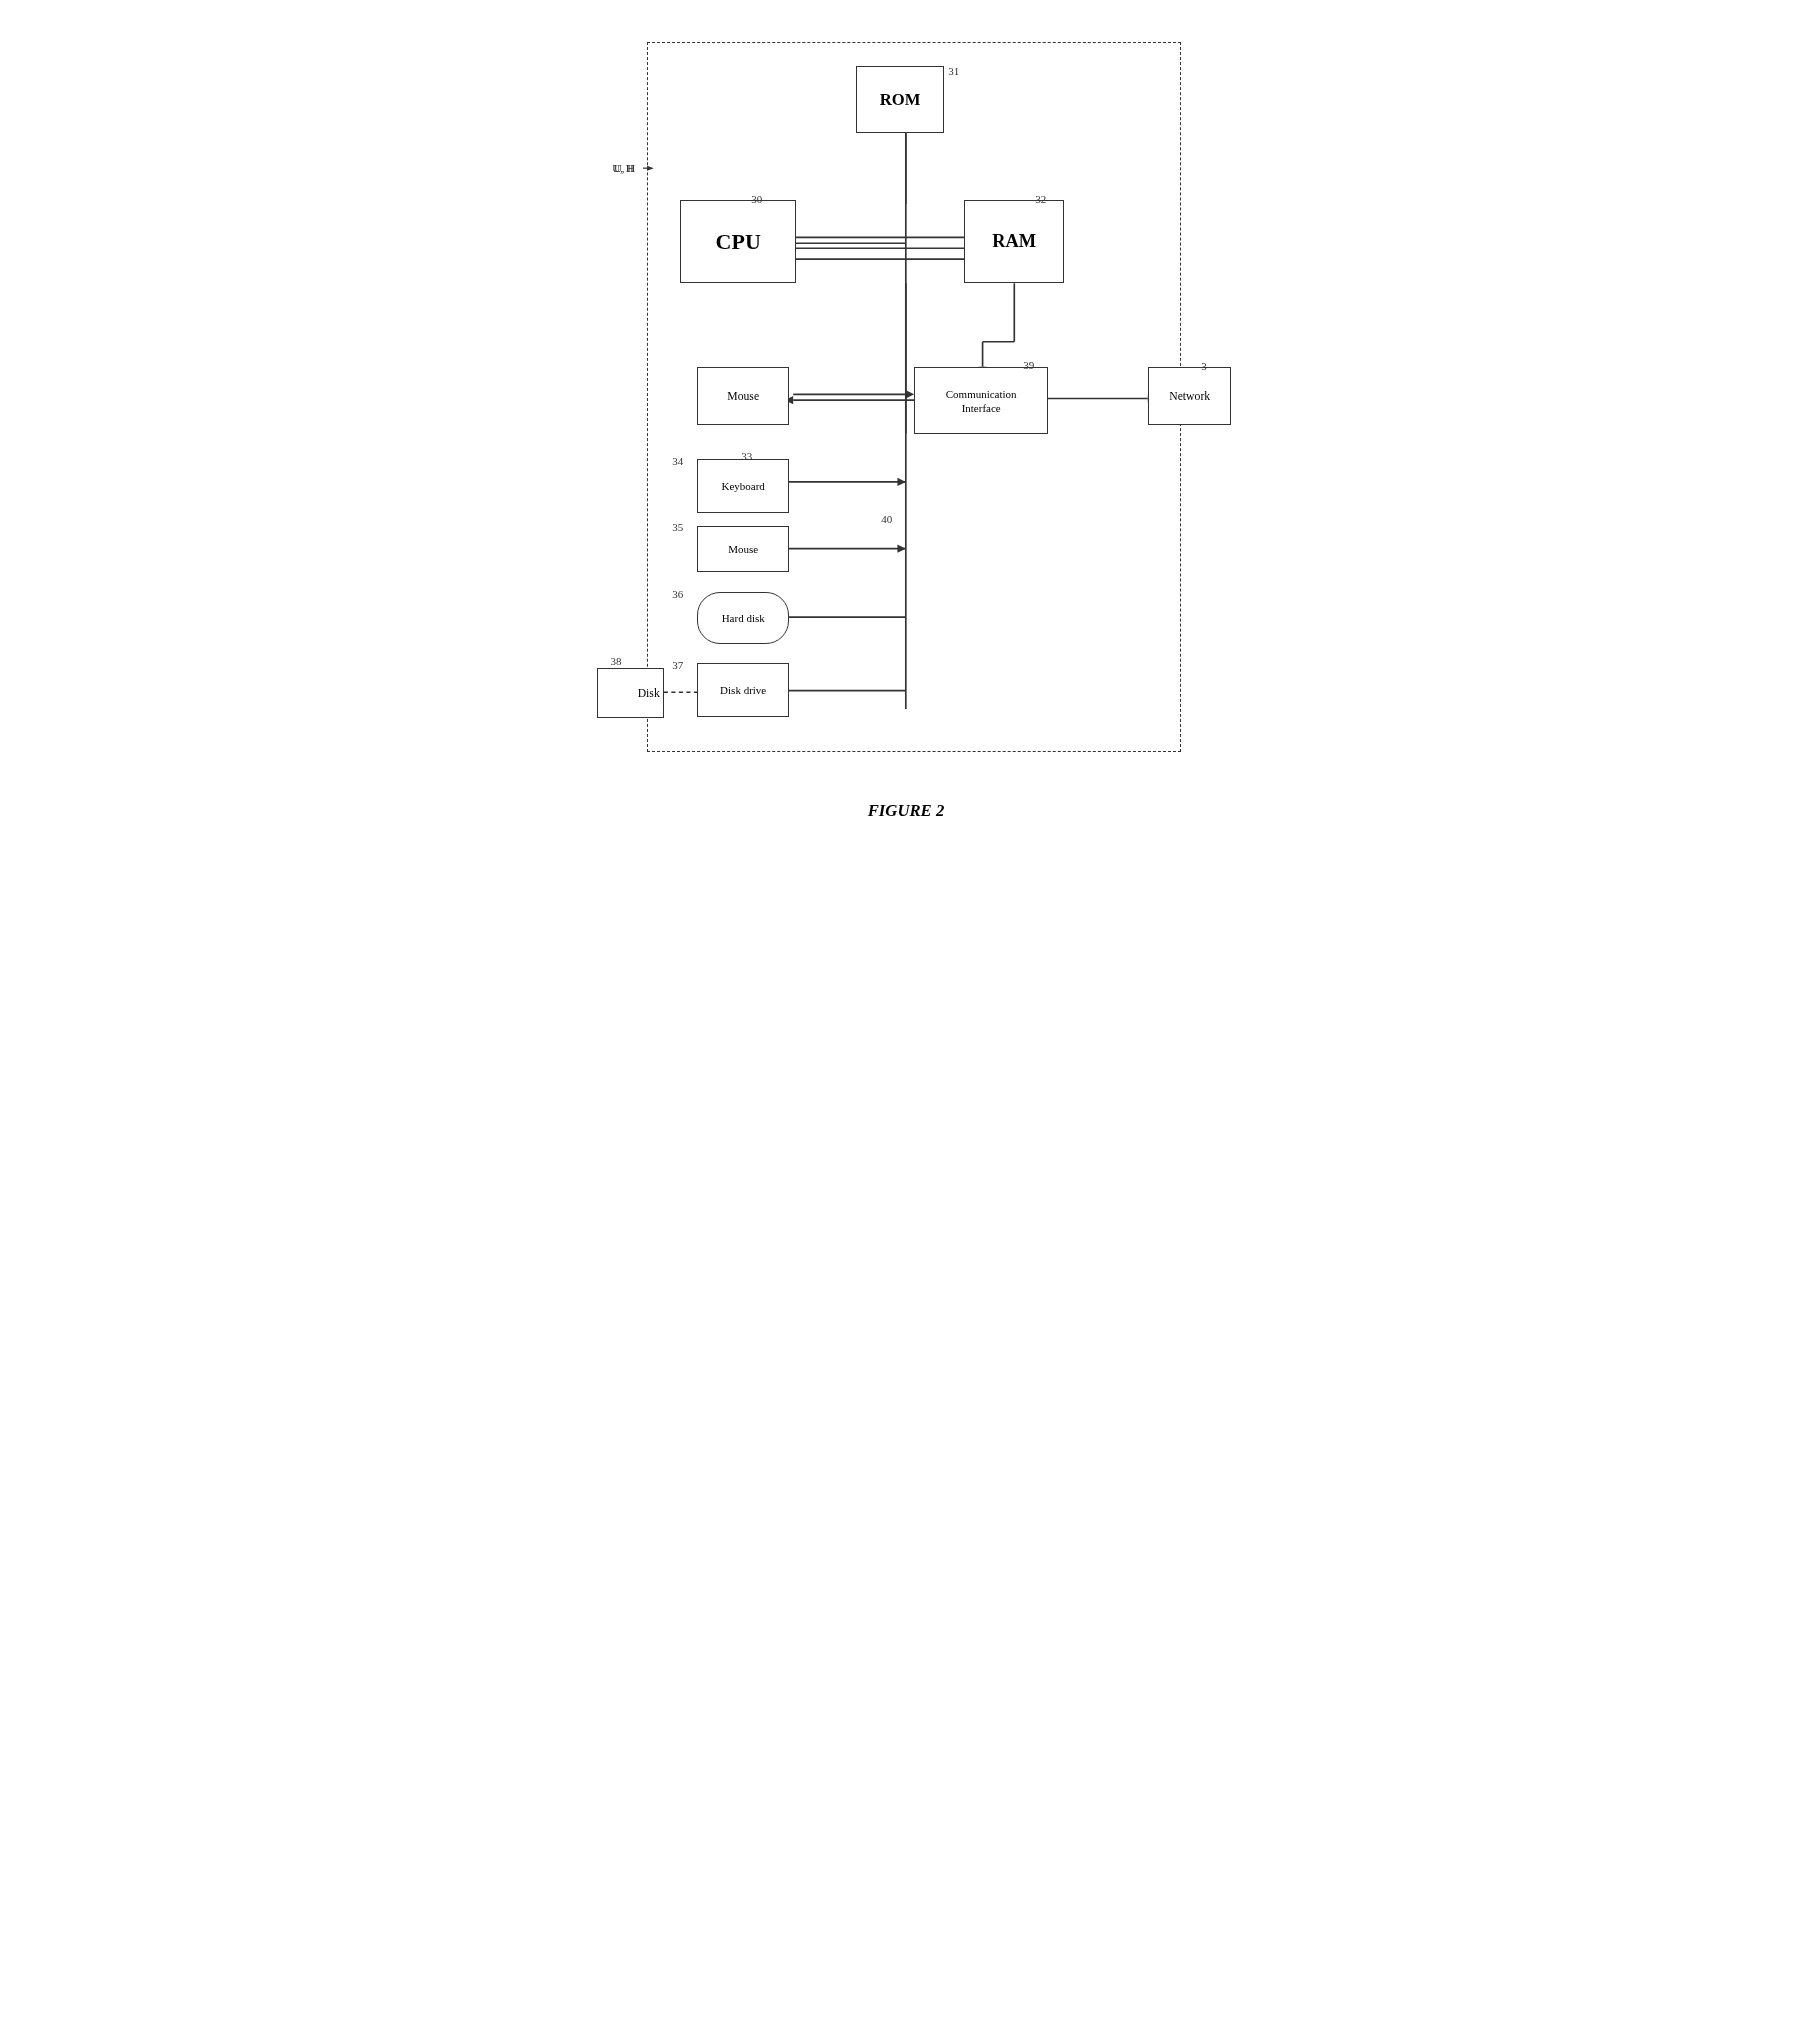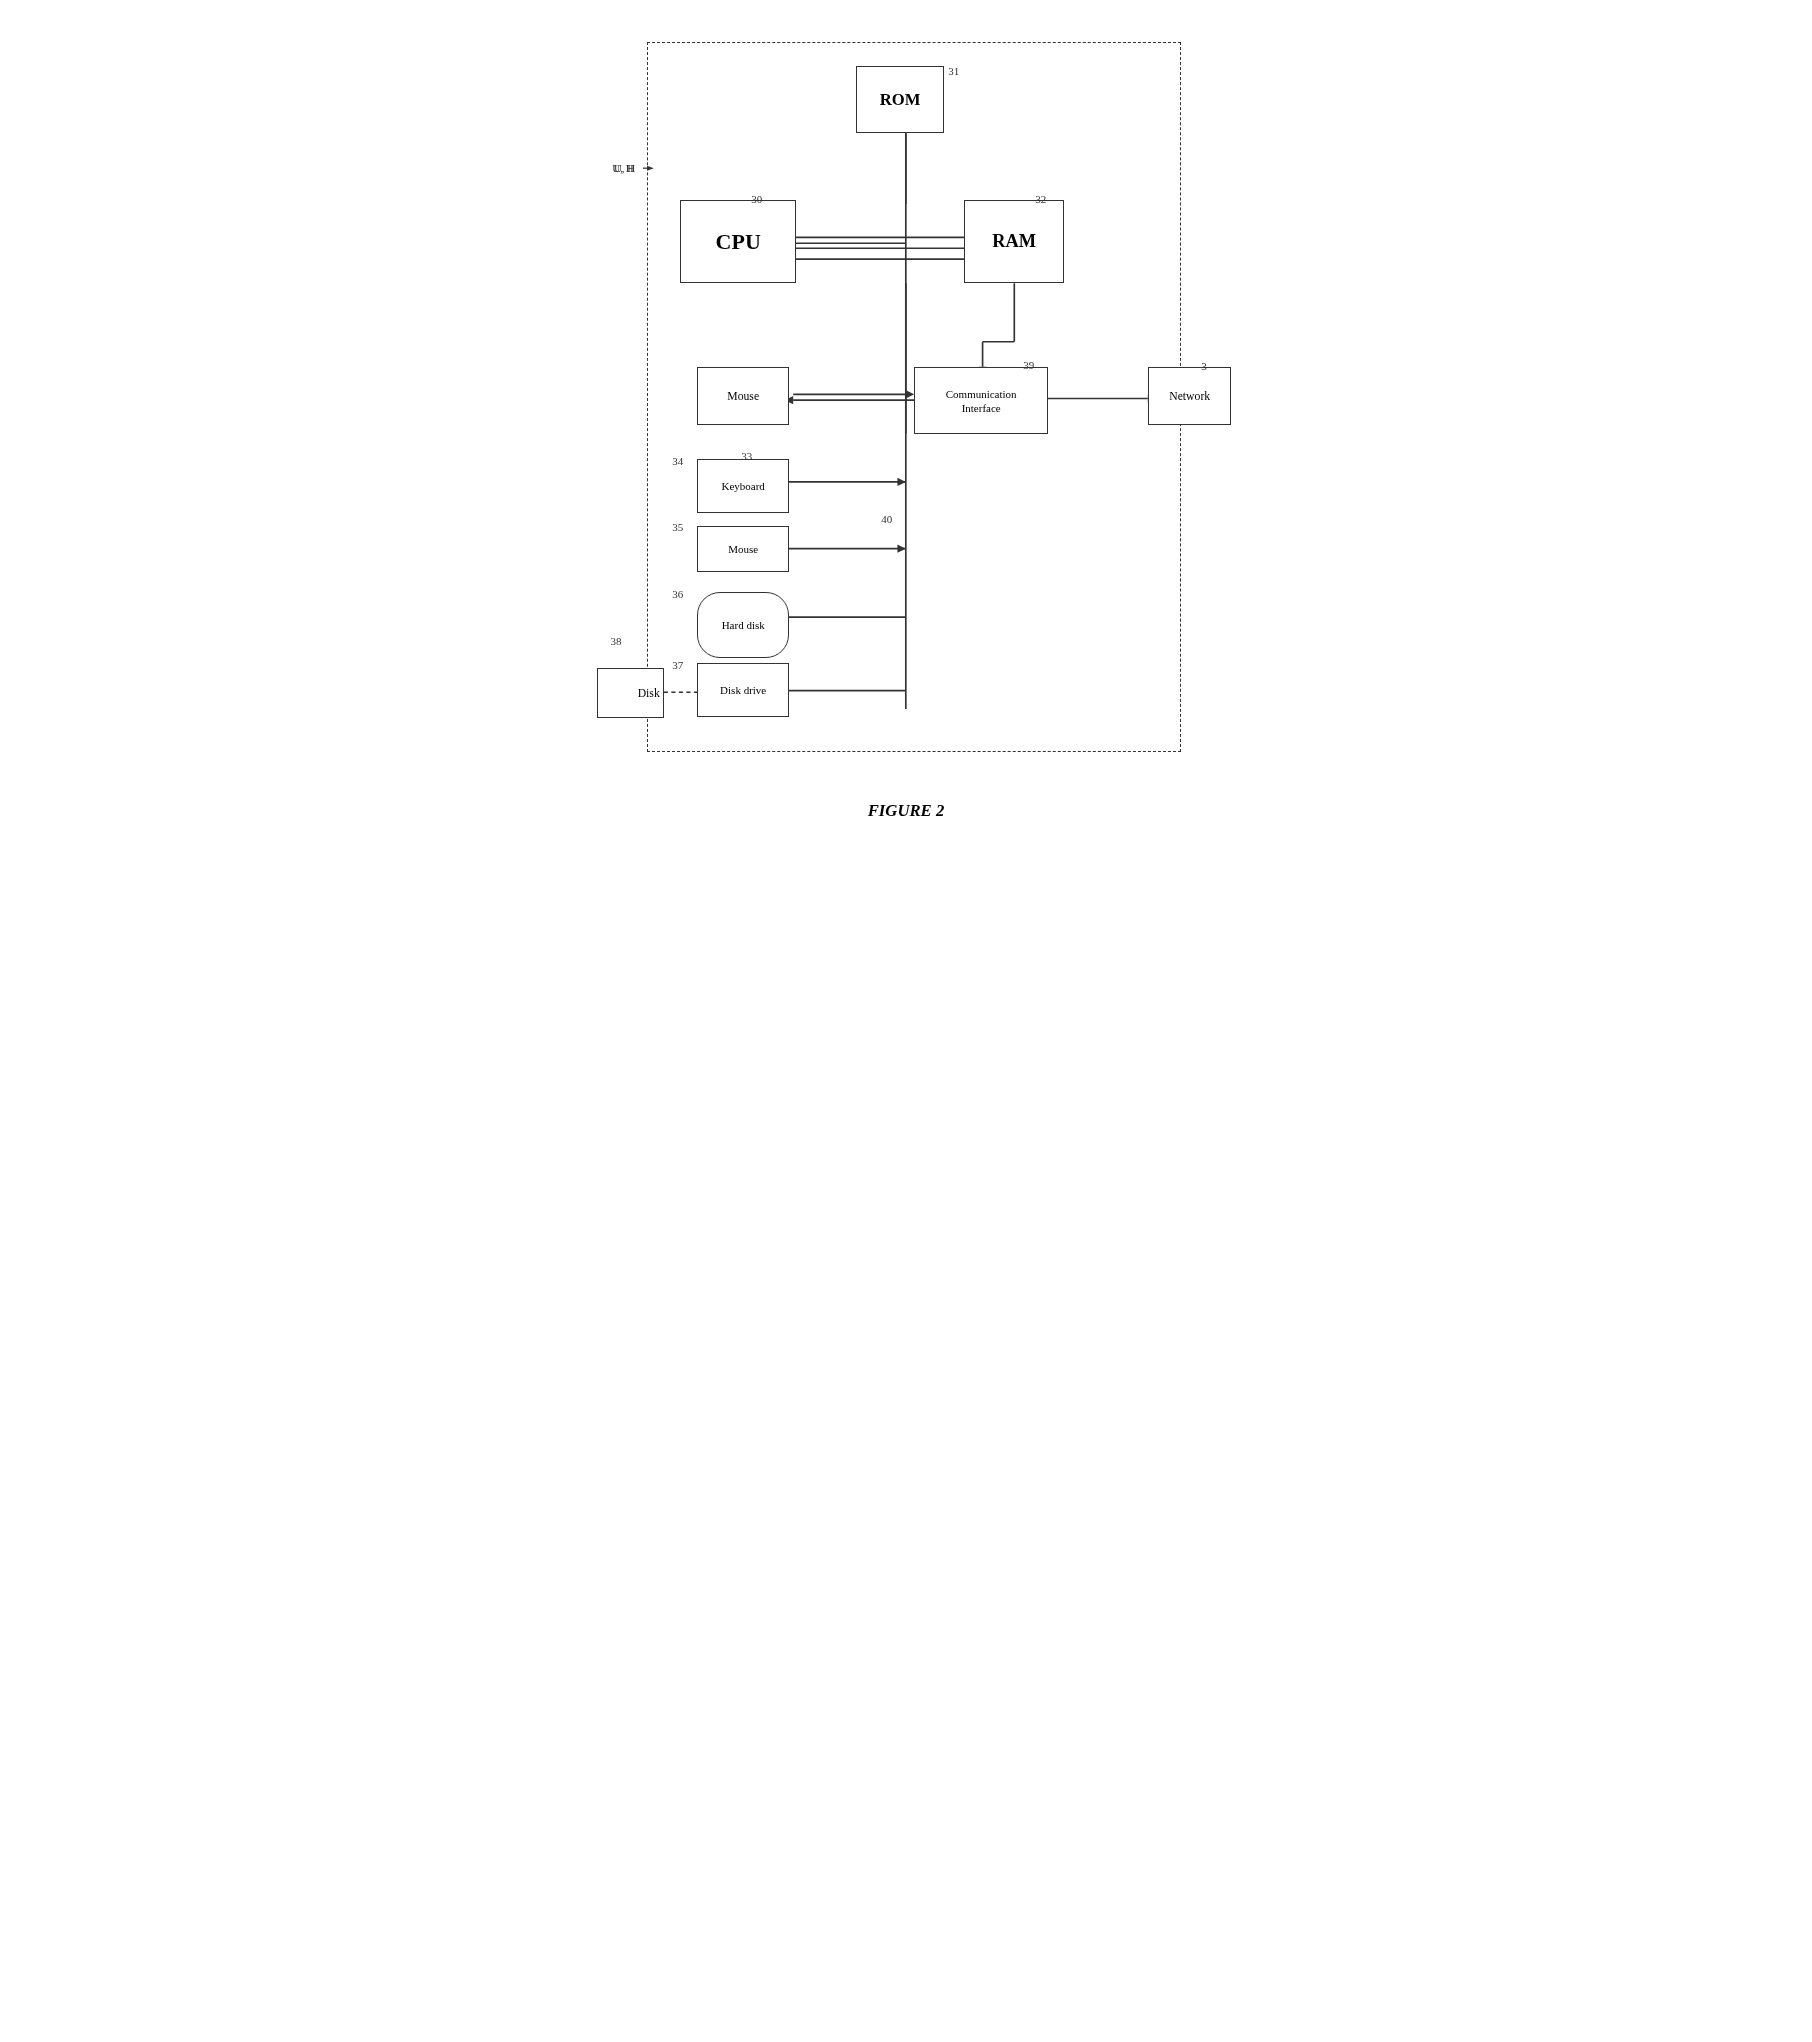--- a/index.html
+++ b/index.html
@@ -82,21 +82,21 @@
     }
     
     .box-mouse {
       left: 100px; top: 493px;
       width: 92px; height: 46px;
       font-size: 11px;
     }
     
     .box-harddisk {
       left: 100px; top: 559px;
-      width: 92px; height: 66px;
+      width: 92px; height: 52px;
       font-size: 11px;
       border-radius: 23px;
     }
     
     .box-diskdrive {
       left: 100px; top: 630px;
       width: 92px; height: 54px;
       font-size: 11px;
     }
     
@@ -261,21 +261,21 @@
     <div class="label" style="left:351px; top:32px;">31</div>
     <div class="label" style="left:154px; top:160px;">30</div>
     <div class="label" style="left:438px; top:160px;">32</div>
     <div class="label" style="left:426px; top:326px;">39</div>
     <div class="label" style="left:144px; top:417px;">33</div>
     <div class="label" style="left:144px; top:420px;"></div>
     <div class="label" style="left:75px; top:422px;">34</div>
     <div class="label" style="left:75px; top:488px;">35</div>
     <div class="label" style="left:75px; top:555px;">36</div>
     <div class="label" style="left:75px; top:626px;">37</div>
-    <div class="label" style="left:13.4px; top:602px;">38</div>
+    <div class="label" style="left:13.4px; top:622px;">38</div>
     <div class="label" style="left:604px; top:327px;">3</div>
     <div class="label" style="left:284px; top:480px;">40</div>
 
     <div class="label" style="left:15px; top:129px;">U, H</div>
 
   </div>
 
   <div class="figure-caption">FIGURE 2</div>
 </div>
 

